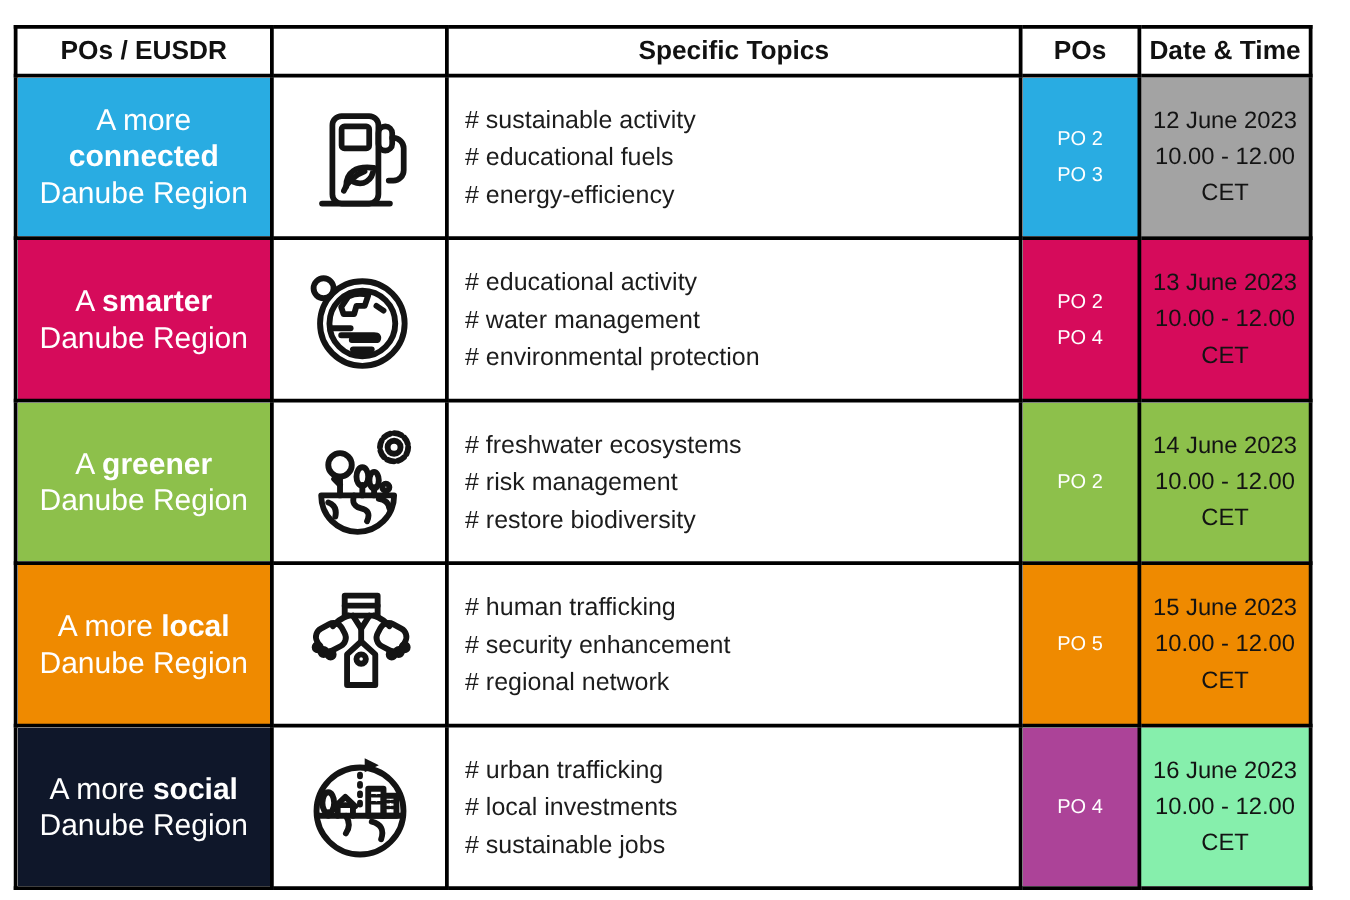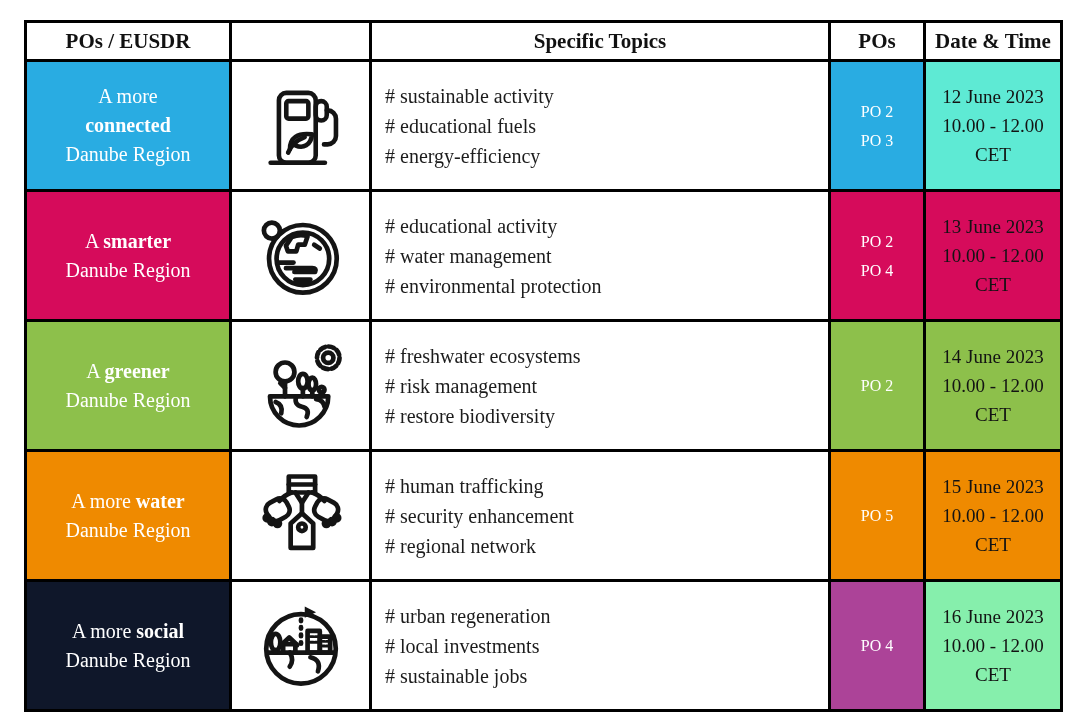--- a/index.html
+++ b/index.html
@@ -3,44 +3,43 @@
 <meta charset="utf-8">
 <style>
   html, body { margin: 0; padding: 0; }
   body {
     width: 1080px; height: 720px;
     background: #ffffff;
     font-family: "Liberation Sans", sans-serif;
     position: relative;
   }
   table.schedule {
-    position: absolute; left: 24px; top: 20px;
+    position: absolute; left: 11px; top: 20px;
     border-collapse: collapse; table-layout: fixed;
     width: 1036px;
-    font-family: Liberation Serif, serif;
   }
   .schedule th, .schedule td {
     border: 3px solid #000000;
     overflow: hidden;
     vertical-align: middle;
   }
   .schedule th {
     height: 36px;
     background: #ffffff;
     color: #111111;
     font-size: 21px;
     font-weight: bold;
     text-align: center;
     padding: 0 2px;
   }
   .schedule td { height: 125px; }
   td.region {
     text-align: center;
     color: #ffffff;
-    font-size: 20px;
+    font-size: 24px;
     line-height: 29px;
     padding: 0 6px;
   }
   td.region b { font-weight: bold; }
   td.icon-cell { background: #ffffff; text-align: center; }
   td.icon-cell svg { display: inline-block; vertical-align: middle; }
   td.topics {
     color: #1c1c1c;
     font-size: 20px;
     line-height: 30px;
@@ -106,21 +105,21 @@
     </td>
     <td class="topics">
       <div># sustainable activity</div>
       <div># educational fuels</div>
       <div># energy-efficiency</div>
     </td>
     <td class="pos" style="background-color: rgb(41, 172, 226);">
       <div class="rline">PO 2</div>
       <div class="rline">PO 3</div>
     </td>
-    <td class="date" style="background-color: #5eead4;">
+    <td class="date" style="background-color: #a3a3a3;">
       <div>12 June 2023</div>
       <div>10.00 - 12.00</div>
       <div>CET</div>
     </td>
   </tr>
 
   <tr>
     <td class="region" style="background-color: rgb(214, 11, 91);">
       <div class="rline"><span>A </span><b>smarter</b></div>
       <div class="rline"><span>Danube Region</span><b></b></div>
@@ -194,21 +193,21 @@
     </td>
     <td class="date" style="background-color: rgb(141, 192, 75);">
       <div>14 June 2023</div>
       <div>10.00 - 12.00</div>
       <div>CET</div>
     </td>
   </tr>
 
   <tr>
     <td class="region" style="background-color: rgb(239, 138, 0);">
-      <div class="rline"><span>A more </span><b>water</b></div>
+      <div class="rline"><span>A more </span><b>local</b></div>
       <div class="rline"><span>Danube Region</span><b></b></div>
       <div class="rline"><span></span><b></b></div>
     </td>
     <td class="icon-cell">
       <span>
         <svg viewBox="0 0 100 100" width="94" height="94" fill="none" stroke="#141414" stroke-width="5" stroke-linecap="round" stroke-linejoin="round">
           <rect x="37" y="8" width="28" height="17"></rect>
           <line x1="37" y1="16.5" x2="65" y2="16.5"></line>
           <path d="M44 25 l7 11 l7 -11"></path>
           <line x1="51" y1="36" x2="51" y2="47"></line>
@@ -262,21 +261,21 @@
           <path d="M29 49 l8.5 -8 l8.5 8"></path>
           <rect x="57" y="34" width="13" height="23"></rect>
           <rect x="70" y="40" width="11" height="17"></rect>
           <path d="M60 40 h3 M65 40 h3 M60 46 h3 M65 46 h3 M73 45 h2 M77 45 h2 M73 50 h2 M77 50 h2" stroke-width="3"></path>
           <path d="M38 57 q5 8 0 15"></path>
           <path d="M60 62 q12 3 8 15"></path>
         </svg>
       </span>
     </td>
     <td class="topics">
-      <div># urban regeneration</div>
+      <div># urban trafficking</div>
       <div># local investments</div>
       <div># sustainable jobs</div>
     </td>
     <td class="pos" style="background-color: rgb(172, 67, 152);">
       <div class="rline">PO 4</div>
       <div class="rline"></div>
     </td>
     <td class="date" style="background-color: #86efac;">
       <div>16 June 2023</div>
       <div>10.00 - 12.00</div>

